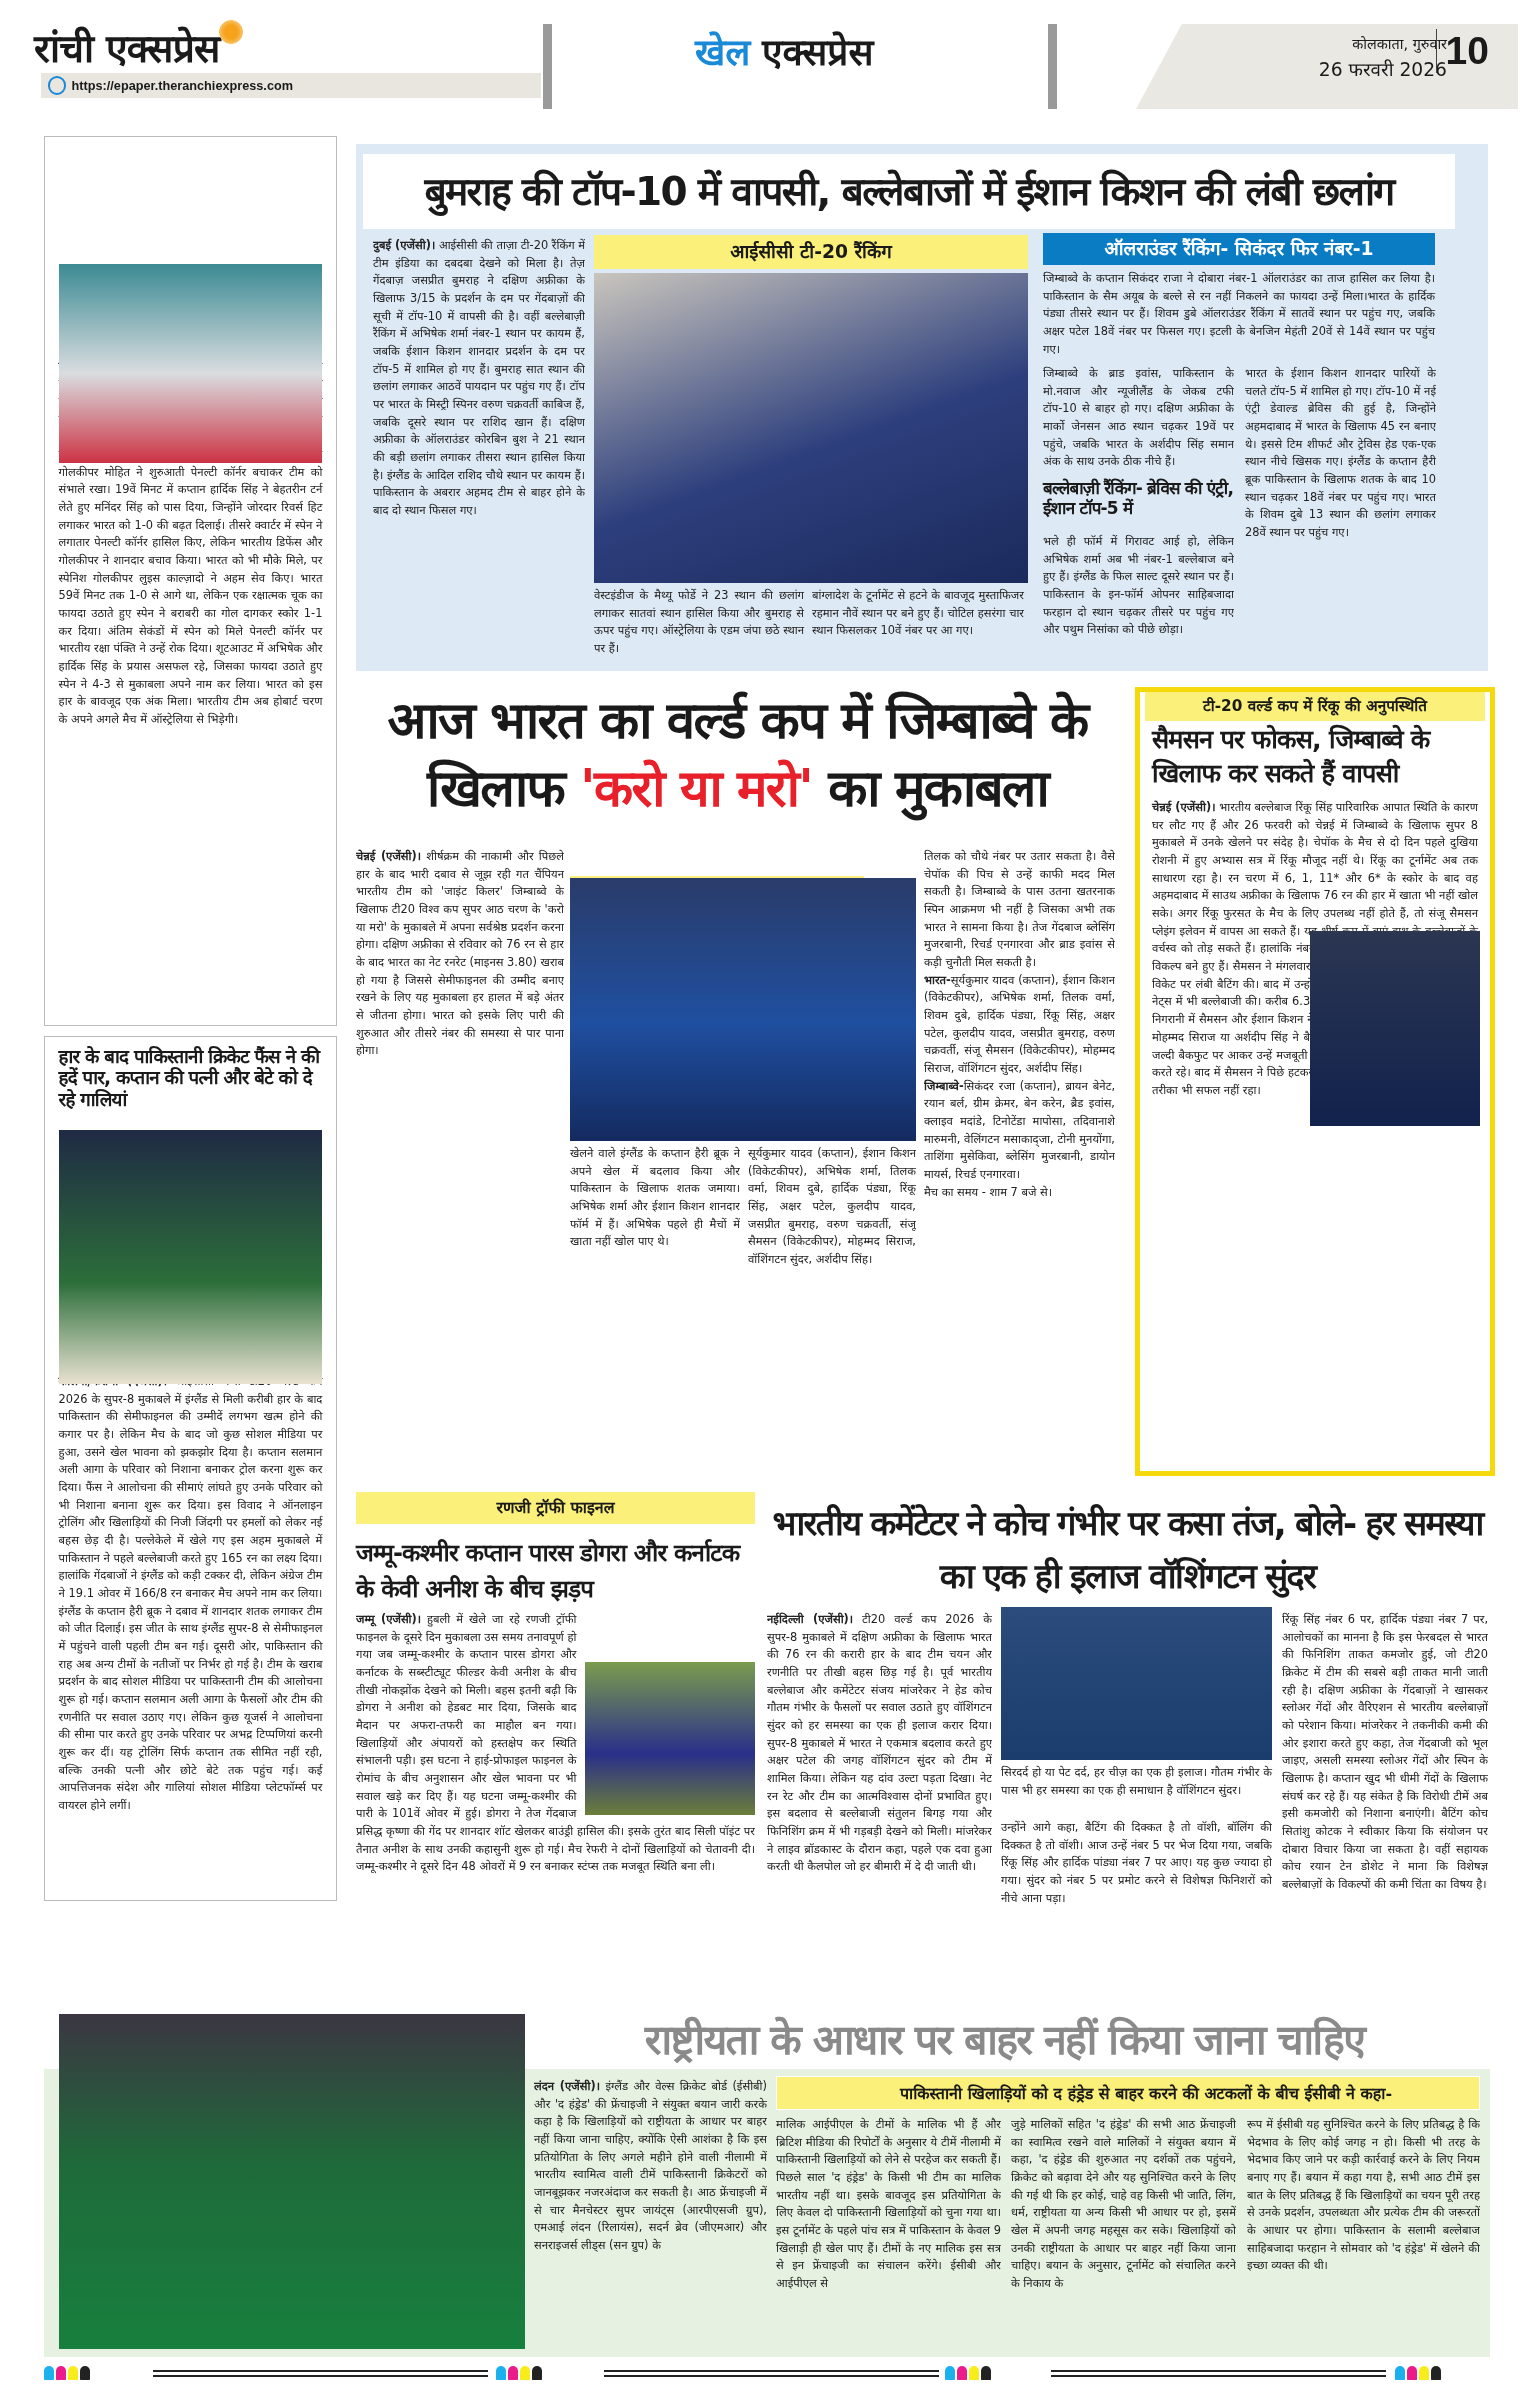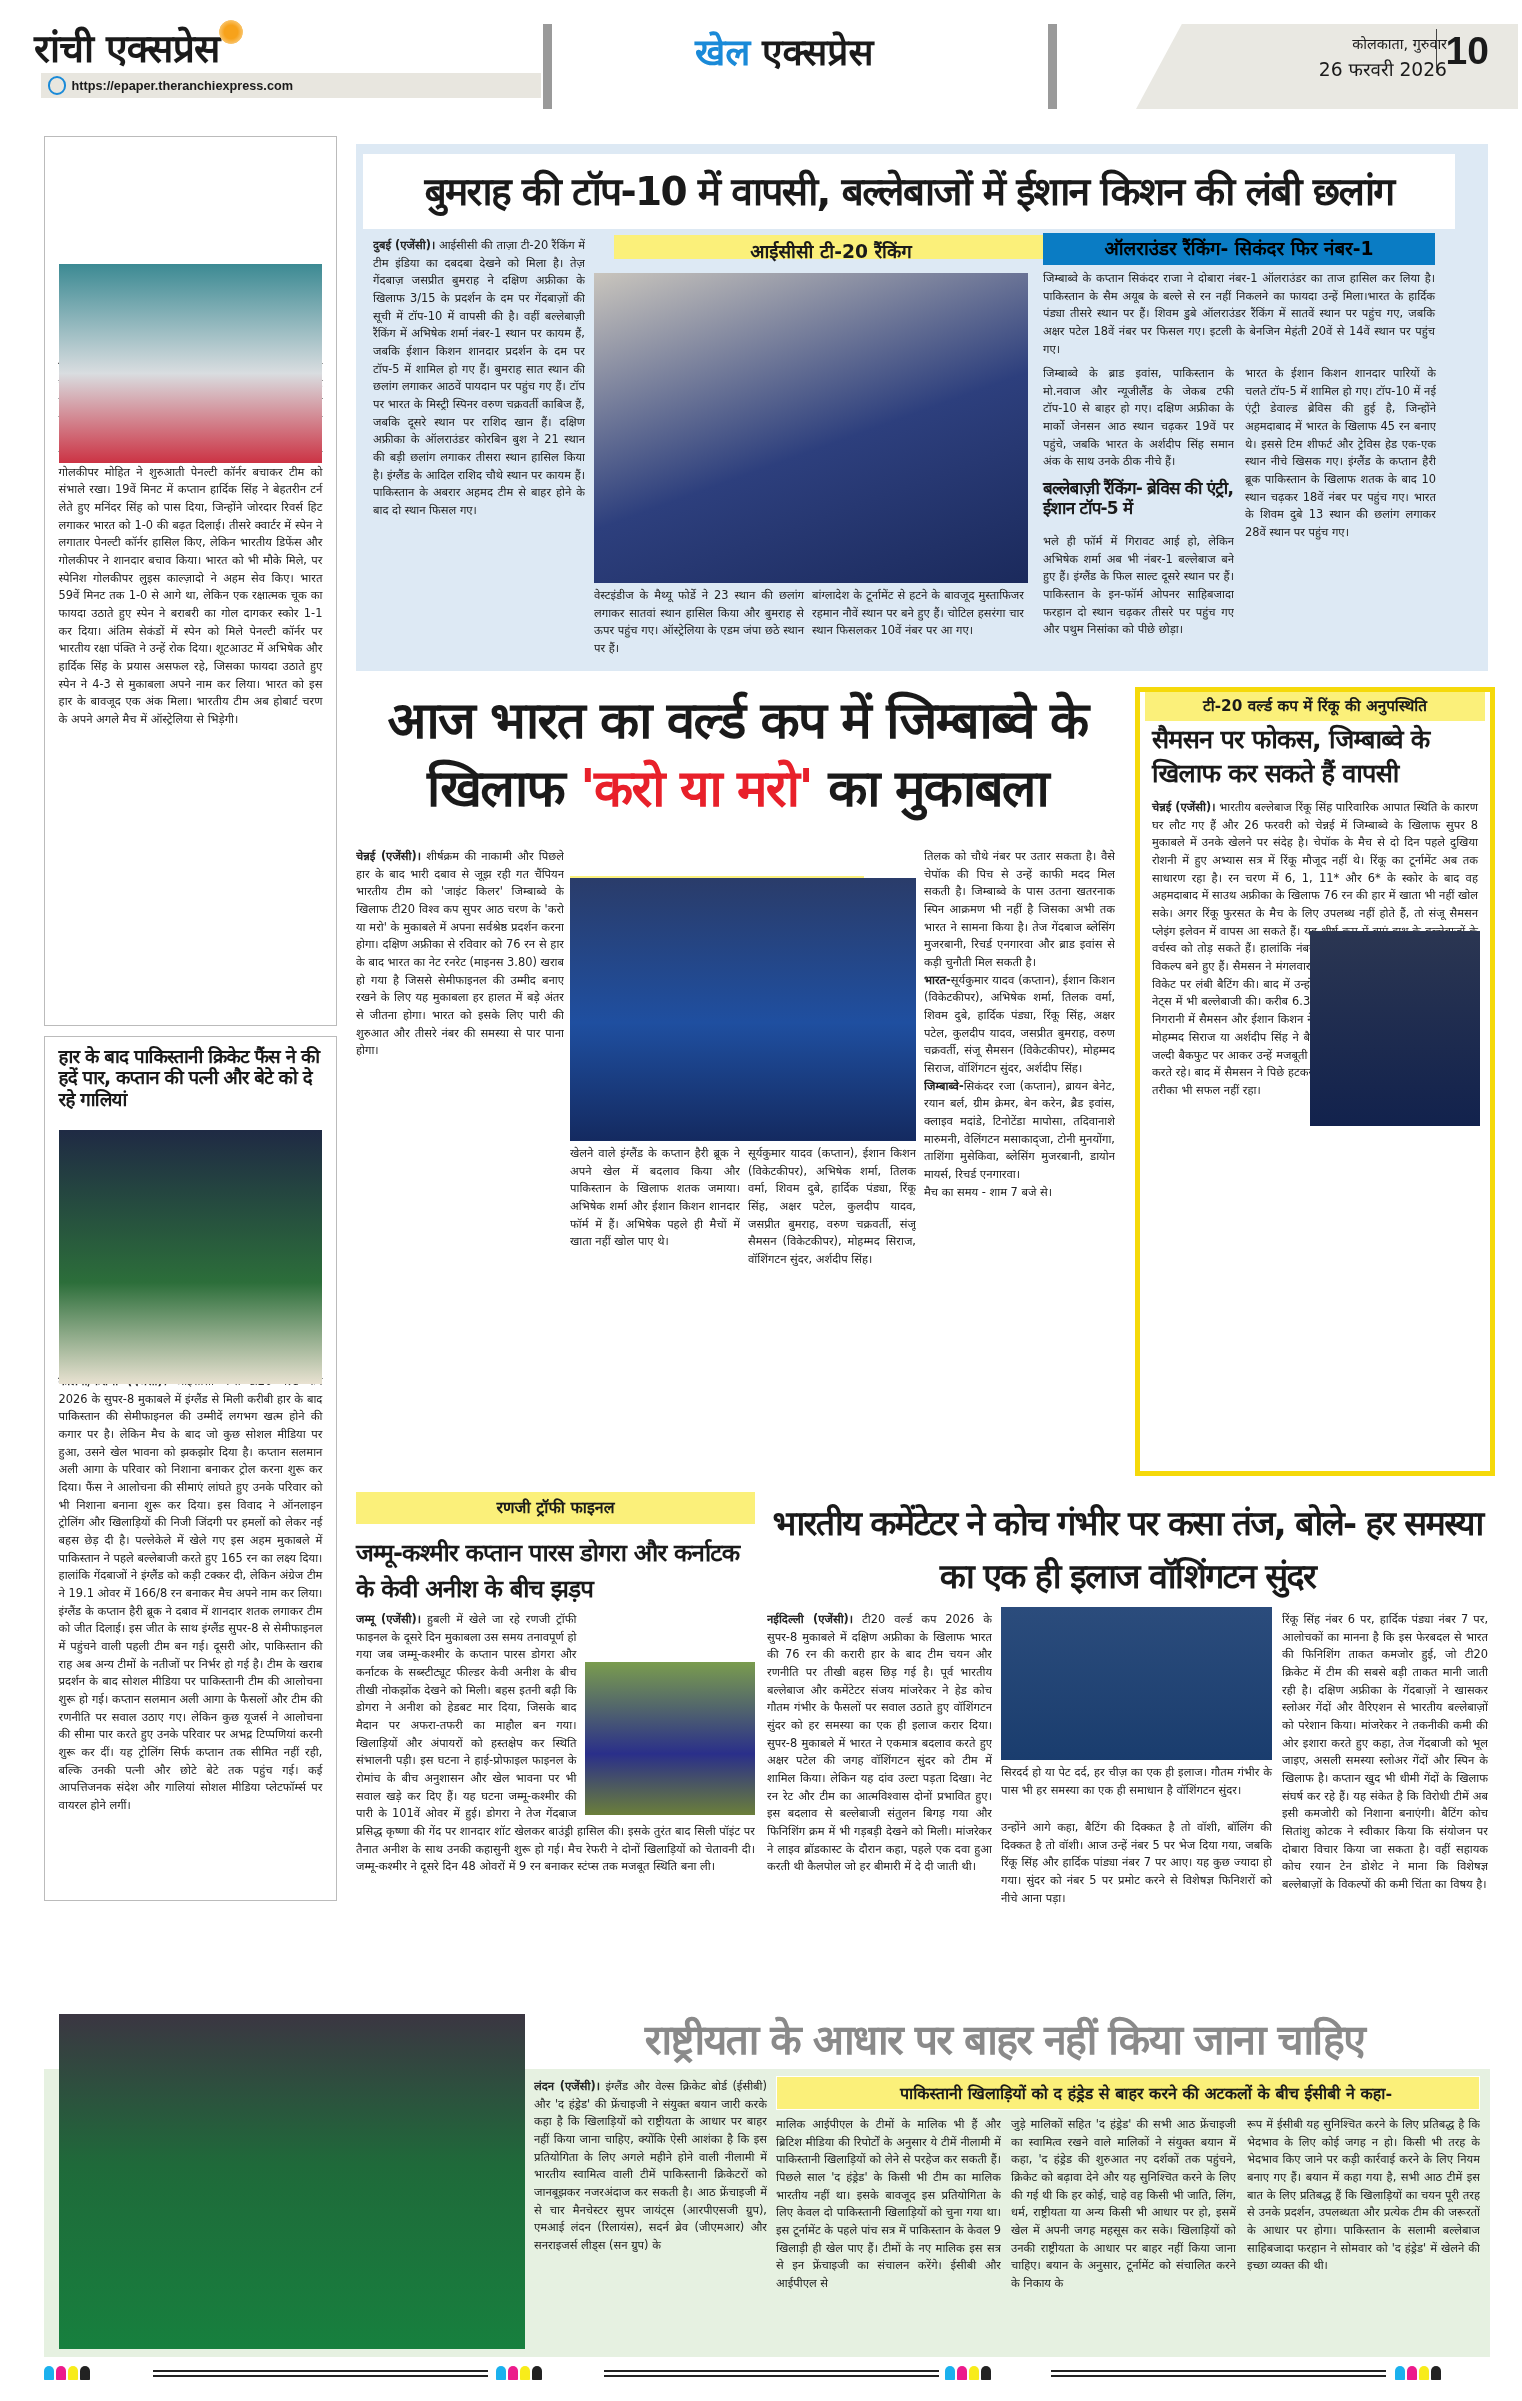--- a/index.html
+++ b/index.html
@@ -16,21 +16,21 @@
   .section-title .blue { color: #1a8ad8; }
   .date-panel { left: 1136px; top: 24px; width: 382px; height: 85px; background: #e9e8e2; clip-path: polygon(12% 0, 100% 0, 100% 100%, 0 100%); }
   .date-text { right: 76px; top: 34px; text-align: right; font-size: 14.4px; line-height: 1.5; }
   .pageno { right: 34px; top: 29px; font-size: 39px; font-weight: bold; font-family: "Liberation Sans", sans-serif; border-left: 1.7px solid #444; padding-left: 8.5px; }
 
   .box { border: 1.7px solid #bbb; background: #fff; }
   .head { font-weight: bold; line-height: 1.15; letter-spacing: -0.8px; font-family: "DejaVu Sans", sans-serif; }
   .body-text { font-size: 11.4px; line-height: 1.55; text-align: justify; color: #222; font-family: "DejaVu Sans", sans-serif; }
   .photo { background: #445; overflow: hidden; position: absolute; }
   .yellow-tag { background: #fbf07a; font-weight: bold; text-align: center; font-size: 18.7px; }
-  .blue-tag { background: #0a7cc4; color: #000000; font-weight: bold; text-align: center; font-size: 18.7px; }
+  .blue-tag { background: #0a7cc4; color: #ffffff; font-weight: bold; text-align: center; font-size: 18.7px; }
   .lightblue { background: #dde9f4; }
   .lightgreen { background: #e6f1e1; }
   .col { overflow: hidden; }
   .cmyk { top: 2366px; display: flex; gap: 1.7px; }
   .cmyk span { width: 10.2px; height: 13.6px; border-radius: 5.1px 5.1px 0.8px 0.8px; display: block; }
   .reg-line { top: 2370px; height: 6.8px; border-top: 2.5px solid #222; border-bottom: 2.5px solid #222; }
 </style>
 </head>
 <body>
 
@@ -74,21 +74,21 @@
 </div>
 
 <div class="abs lightblue" style="left:356px; top:144px; width:1132px; height:527px;"></div>
 <div class="abs" style="left:363px; top:154px; width:1092px; height:75px; background:#fff; text-align:center;">
   <div class="head" style="font-size:39px; line-height:75px; letter-spacing:-1.7px;">बुमराह की टॉप-10 में वापसी, बल्लेबाजों में ईशान किशन की लंबी छलांग</div>
 </div>
 <div class="abs body-text col" style="left:373px; top:237px; width:212px; height:424px;">
   <b>दुबई (एजेंसी)।</b>
   <span>आईसीसी की ताज़ा टी-20 रैंकिंग में टीम इंडिया का दबदबा देखने को मिला है। तेज़ गेंदबाज़ जसप्रीत बुमराह ने दक्षिण अफ्रीका के खिलाफ 3/15 के प्रदर्शन के दम पर गेंदबाज़ों की सूची में टॉप-10 में वापसी की है। वहीं बल्लेबाज़ी रैंकिंग में अभिषेक शर्मा नंबर-1 स्थान पर कायम हैं, जबकि ईशान किशन शानदार प्रदर्शन के दम पर टॉप-5 में शामिल हो गए हैं। बुमराह सात स्थान की छलांग लगाकर आठवें पायदान पर पहुंच गए हैं। टॉप पर भारत के मिस्ट्री स्पिनर वरुण चक्रवर्ती काबिज हैं, जबकि दूसरे स्थान पर राशिद खान हैं। दक्षिण अफ्रीका के ऑलराउंडर कोरबिन बुश ने 21 स्थान की बड़ी छलांग लगाकर तीसरा स्थान हासिल किया है। इंग्लैंड के आदिल राशिद चौथे स्थान पर कायम हैं। पाकिस्तान के अबरार अहमद टीम से बाहर होने के बाद दो स्थान फिसल गए।</span>
 </div>
-<div class="abs yellow-tag" style="left:614px; top:235px; width:434px; height:24px; line-height:34px;">आईसीसी टी-20 रैंकिंग</div>
+<div class="abs yellow-tag" style="left:594px; top:235px; width:434px; height:34px; line-height:34px;">आईसीसी टी-20 रैंकिंग</div>
 <div class="photo" style="left:594px; top:273px; width:434px; height:310px; background:linear-gradient(160deg,#c9c5bd 0%,#2d3f7d 55%,#1b2a5c 100%);"></div>
 <div class="abs body-text" style="left:594px; top:587px; width:210px;">वेस्टइंडीज के मैथ्यू फोर्डे ने 23 स्थान की छलांग लगाकर सातवां स्थान हासिल किया और बुमराह से ऊपर पहुंच गए। ऑस्ट्रेलिया के एडम जंपा छठे स्थान पर हैं।</div>
 <div class="abs body-text" style="left:812px; top:587px; width:212px;">बांग्लादेश के टूर्नामेंट से हटने के बावजूद मुस्ताफिजर रहमान नौवें स्थान पर बने हुए हैं। चोटिल हसरंगा चार स्थान फिसलकर 10वें नंबर पर आ गए।</div>
 <div class="abs blue-tag" style="left:1043px; top:233px; width:392px; height:32px; line-height:32px;">ऑलराउंडर रैंकिंग- सिकंदर फिर नंबर-1</div>
 <div class="abs body-text" style="left:1043px; top:270px; width:392px;">जिम्बाब्वे के कप्तान सिकंदर राजा ने दोबारा नंबर-1 ऑलराउंडर का ताज हासिल कर लिया है। पाकिस्तान के सैम अयूब के बल्ले से रन नहीं निकलने का फायदा उन्हें मिला।भारत के हार्दिक पंड्या तीसरे स्थान पर हैं। शिवम डुबे ऑलराउंडर रैंकिंग में सातवें स्थान पर पहुंच गए, जबकि अक्षर पटेल 18वें नंबर पर फिसल गए। इटली के बेनजिन मेहंती 20वें से 14वें स्थान पर पहुंच गए।</div>
 <div class="abs body-text col" style="left:1043px; top:365px; width:191px; height:110px;">जिम्बाब्वे के ब्राड इवांस, पाकिस्तान के मो.नवाज और न्यूजीलैंड के जेकब टफी टॉप-10 से बाहर हो गए। दक्षिण अफ्रीका के मार्को जेनसन आठ स्थान चढ़कर 19वें पर पहुंचे, जबकि भारत के अर्शदीप सिंह समान अंक के साथ उनके ठीक नीचे हैं।</div>
 <div class="abs head" style="left:1043px; top:479px; width:191px; font-size:17px;">बल्लेबाज़ी रैंकिंग- ब्रेविस की एंट्री, ईशान टॉप-5 में</div>
 <div class="abs body-text col" style="left:1043px; top:533px; width:191px; height:127px;">भले ही फॉर्म में गिरावट आई हो, लेकिन अभिषेक शर्मा अब भी नंबर-1 बल्लेबाज बने हुए हैं। इंग्लैंड के फिल साल्ट दूसरे स्थान पर हैं। पाकिस्तान के इन-फॉर्म ओपनर साहिबजादा फरहान दो स्थान चढ़कर तीसरे पर पहुंच गए और पथुम निसांका को पीछे छोड़ा।</div>
 <div class="abs body-text col" style="left:1245px; top:365px; width:191px; height:297px;">भारत के ईशान किशन शानदार पारियों के चलते टॉप-5 में शामिल हो गए। टॉप-10 में नई एंट्री डेवाल्ड ब्रेविस की हुई है, जिन्होंने अहमदाबाद में भारत के खिलाफ 45 रन बनाए थे। इससे टिम शीफर्ट और ट्रेविस हेड एक-एक स्थान नीचे खिसक गए। इंग्लैंड के कप्तान हैरी ब्रूक पाकिस्तान के खिलाफ शतक के बाद 10 स्थान चढ़कर 18वें नंबर पर पहुंच गए। भारत के शिवम दुबे 13 स्थान की छलांग लगाकर 28वें स्थान पर पहुंच गए।</div>
 

